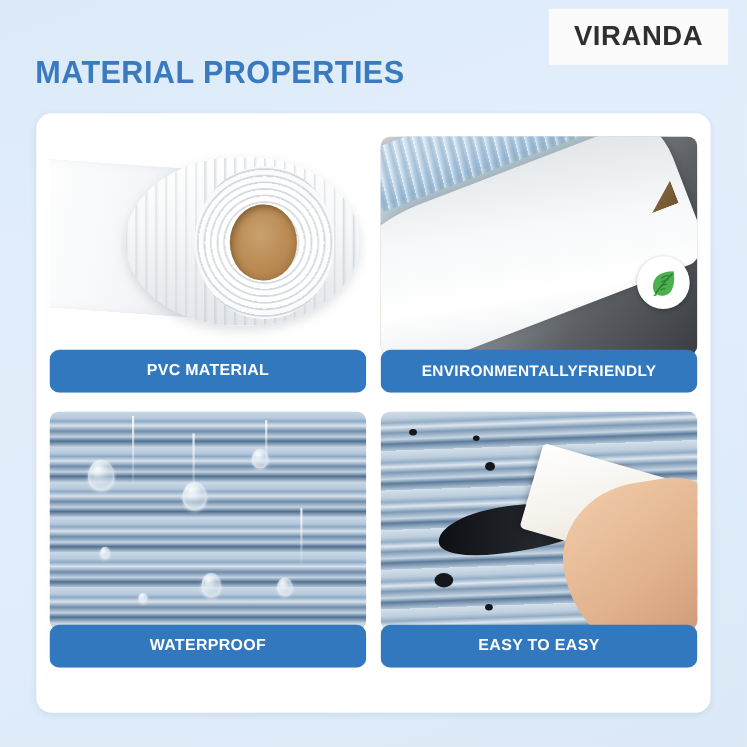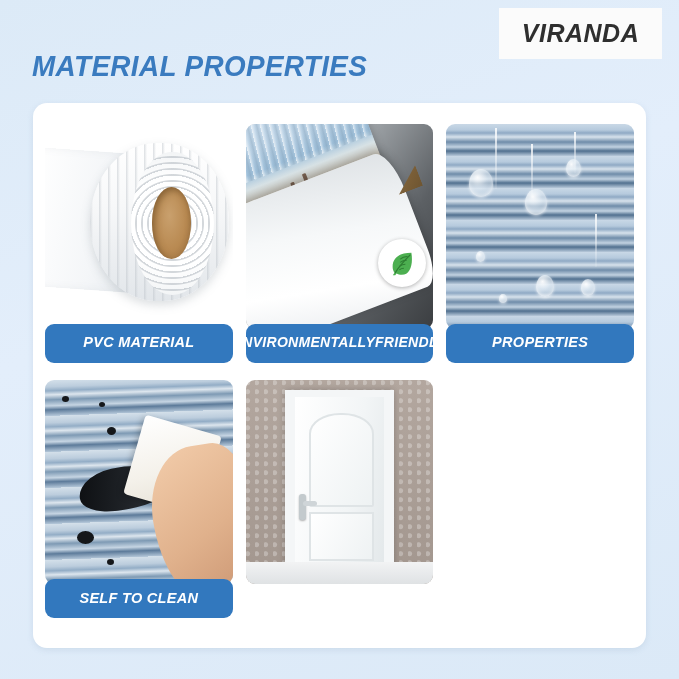--- a/index.html
+++ b/index.html
@@ -11,21 +11,20 @@
     height: 679px;
     overflow: hidden;
     font-family: "Liberation Sans", sans-serif;
     background: linear-gradient(160deg, #dceaf7 0%, #e3eefb 40%, #dbe9f7 100%);
   }
   .page {
     position: relative;
     width: 664px;
     height: 679px;
     box-sizing: border-box;
-    font-style: italic;
   }
 
   
   .brand-box {
     position: absolute;
     left: 499px;
     top: 8px;
     width: 163px;
     height: 51px;
     background: #fbfbfb;
@@ -68,21 +67,21 @@
   }
 
   
   .grid {
     position: absolute;
     left: 45px;
     top: 118px;
     width: 589px;
     height: 500px;
     display: grid;
-    grid-template-columns: repeat(3, 1fr);
+    grid-template-columns: repeat(2, 1fr);
     grid-template-rows: repeat(2, 1fr);
     column-gap: 13px;
     row-gap: 11px;
   }
   .card {
     position: relative;
     overflow: hidden;
   }
   .thumb {
     position: absolute;
@@ -441,38 +440,38 @@
           <div class="streak" style="left:79%; top:44%; height:26%;"></div>
           <div class="drop" style="left:12%; top:22%; width:24px; height:28px;"></div>
           <div class="drop" style="left:42%; top:32%; width:22px; height:26px;"></div>
           <div class="drop" style="left:64%; top:17%; width:15px; height:18px;"></div>
           <div class="drop" style="left:48%; top:74%; width:18px; height:22px;"></div>
           <div class="drop" style="left:72%; top:76%; width:14px; height:17px;"></div>
           <div class="drop" style="left:16%; top:62%; width:9px; height:11px;"></div>
           <div class="drop" style="left:28%; top:83%; width:8px; height:9px;"></div>
         </div>
       </div>
-      <div class="label">PROPERTIES</div>
+      <div class="label">WATERPROOF</div>
     </div>
 
     <div class="card">
       <div class="thumb">
         <div class="clean-scene">
           <div class="ink-smear"></div>
           <div class="ink" style="left:9%; top:8%; width:7px; height:6px;"></div>
           <div class="ink" style="left:29%; top:11%; width:6px; height:5px;"></div>
           <div class="ink" style="left:33%; top:23%; width:9px; height:8px;"></div>
           <div class="ink" style="left:52%; top:28%; width:11px; height:9px;"></div>
           <div class="ink" style="left:17%; top:74%; width:17px; height:13px;"></div>
           <div class="ink" style="left:33%; top:88%; width:7px; height:6px;"></div>
           <div class="sponge"></div>
           <div class="clean-hand"></div>
         </div>
       </div>
-      <div class="label">SELF TO CLEAN</div>
+      <div class="label">EASY TO EASY</div>
     </div>
 
     <div class="card">
       <div class="thumb">
         <div class="door-scene">
           <div class="door-frame">
             <div class="door-leaf">
               <div class="door-panel-top"></div>
               <div class="door-panel-bot"></div>
               <div class="door-handle"></div>

